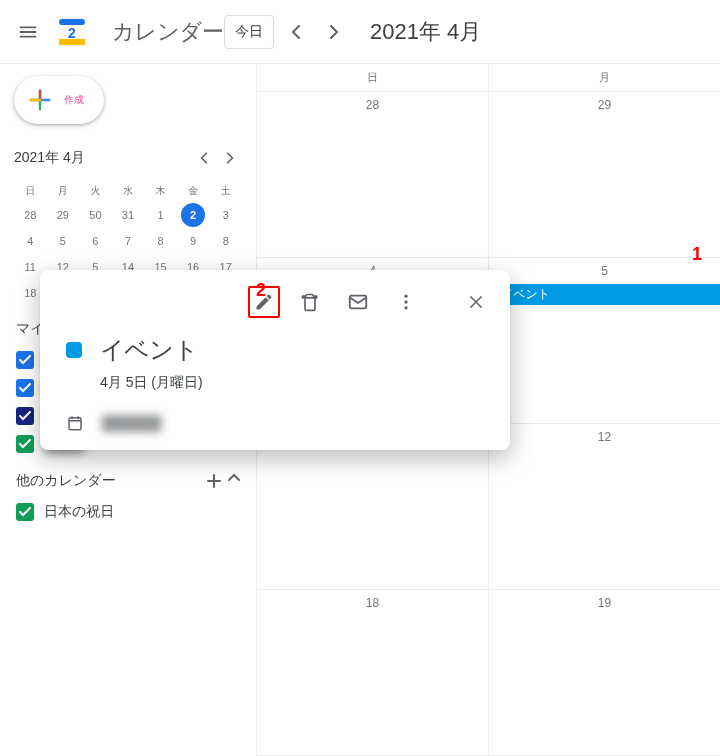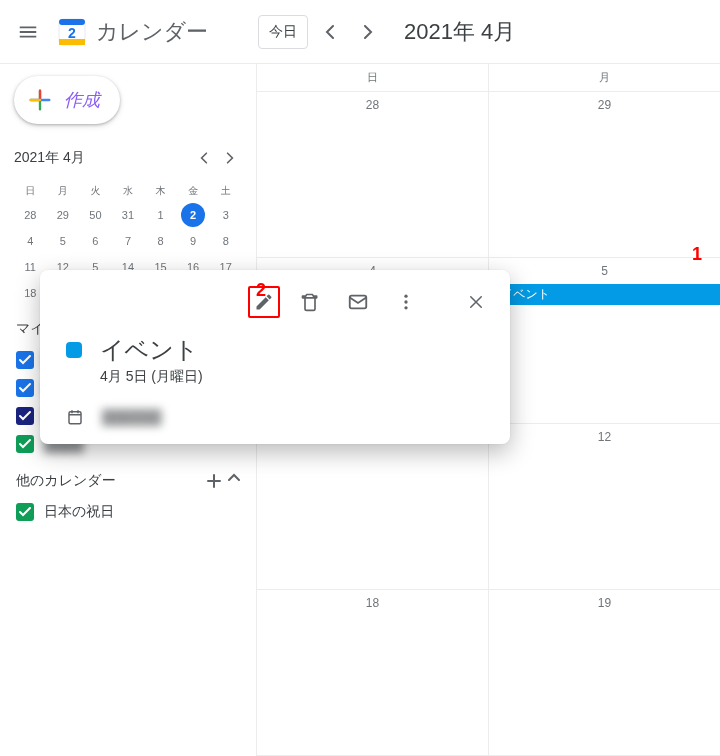--- a/index.html
+++ b/index.html
@@ -1,28 +1,28 @@
 <!DOCTYPE html>
 <html><head>
 <meta charset="utf-8">
 <style>
   * { box-sizing: border-box; margin: 0; padding: 0; }
   html, body { width: 720px; height: 756px; font-family: "Helvetica Neue", Arial, "Hiragino Kaku Gothic ProN", Meiryo, sans-serif; color:#3c4043; background:#fff; overflow:hidden; }
   .header { height:64px; display:flex; align-items:center; padding:0 8px; border-bottom:1px solid #ececec; }
   .hamburger { width:40px; height:40px; display:flex; align-items:center; justify-content:center; cursor:pointer; border-radius:50%; }
   .logo { width:40px; height:40px; display:flex; align-items:center; justify-content:center; margin-left:4px;}
-  .app-name { font-size:22px; color:#5f6368; margin-left:4px; }
-  .today-btn { margin-left:50px; border:1px solid #dadce0; border-radius:4px; padding:7px 10px; font-size:14px; color:#3c4043; background:#fff; cursor:pointer;}
+  .app-name { font-size:22px; color:#5f6368; margin-left:20px; }
+  .today-btn { border:1px solid #dadce0; border-radius:4px; padding:7px 10px; font-size:14px; color:#3c4043; background:#fff; cursor:pointer;}
   .nav-arrow { width:32px; height:32px; display:flex; align-items:center; justify-content:center; cursor:pointer; color:#5f6368; font-size:18px; border-radius:50%; margin-left:6px;}
   .current-label { font-size:22px; color:#3c4043; margin-left:20px; }
   .body { display:flex; height:calc(756px - 64px); }
   .sidebar { width:256px; padding:12px 14px; position:relative;}
   .create-btn { display:inline-flex; align-items:center; gap:10px; padding:10px 20px 10px 12px; border-radius:28px; box-shadow:0 1px 3px rgba(0,0,0,.25),0 2px 6px rgba(0,0,0,.12); background:#fff; cursor:pointer; margin-bottom:22px;}
   .plus-ico { width:28px; height:28px; display:flex; align-items:center; justify-content:center;}
-  .create-btn span.lbl { font-size:18px; color:#8b5cf6;font-style:italic;}
+  .create-btn span.lbl { font-size:10px; color:#ec4899;}
   .mini-head { display:flex; align-items:center; justify-content:space-between; margin-bottom:10px;}
   .mini-head .mh-label { font-size:14px; color:#3c4043; font-weight:500;}
   .mini-nav { display:flex; gap:2px;}
   .mini-nav .ar { width:24px; height:24px; display:flex; align-items:center; justify-content:center; font-size:16px; color:#5f6368; cursor:pointer; border-radius:50%;}
   .mini-grid { display:grid; grid-template-columns:repeat(7, 1fr); text-align:center; font-size:11px; color:#70757a;}
   .mini-grid .dow { padding:4px 0; font-size:10px;}
   .mini-grid .d { padding:5px 0; cursor:pointer; border-radius:50%; width:24px; height:24px; margin:1px auto; display:flex; align-items:center; justify-content:center;}
   .mini-grid .d.today { background:#1a73e8; color:#fff; font-weight:600;}
   .section-head { display:flex; align-items:center; justify-content:space-between; font-size:14px; color:#3c4043; padding:8px 2px; cursor:pointer; margin-top:6px;}
   .section-head .tools{ display:flex; gap:6px; color:#5f6368;}
@@ -41,21 +41,21 @@
   .event-chip{ position:absolute; top:26px; left:4px; right:-2px; background:#039be5; color:#fff; font-size:12px; padding:2px 8px; border-radius:4px 0 0 4px; cursor:pointer; white-space:nowrap; overflow:hidden;}
   .annot{ position:absolute; color:#ff0000; font-weight:bold; font-size:18px; pointer-events:none;}
   .popup{ position:absolute; left:40px; top:270px; width:470px; background:#fff; border-radius:8px; box-shadow:0 8px 24px rgba(0,0,0,.28), 0 0 0 1px rgba(0,0,0,.02); z-index:50; padding-bottom:18px;}
   .popup-actions{ display:flex; justify-content:flex-end; gap:12px; padding:14px 16px 0 16px; align-items:center;}
   .pa-btn{ width:36px; height:36px; display:flex; align-items:center; justify-content:center; cursor:pointer; border-radius:50%; color:#5f6368;}
   .pa-btn.hl{ border:2px solid #ff0000; border-radius:2px; width:32px; height:32px;}
   .popup-body{ padding:8px 20px 0 26px;}
   .ev-row{ display:flex; align-items:flex-start; gap:18px; margin-top:6px;}
   .ev-color{ width:16px; height:16px; border-radius:4px; background:#039be5; margin-top:8px;}
   .ev-title{ font-size:24px; color:#3c4043;}
-  .ev-sub{ font-size:14px; color:#3c4043; margin-top:2px;}
+  .ev-sub{ font-size:14px; color:#3c4043; margin-top:8px;}
   .ev-row2{ display:flex; align-items:center; gap:18px; margin-top:22px;}
   .ev-cal-ico{ width:18px; height:18px; color:#5f6368;}
   .ev-nm{ font-size:14px; filter:blur(4px); opacity:.55;}
   svg{display:block;}
 </style>
 </head>
 <body>
 
 <div class="header">
   <div class="hamburger">

